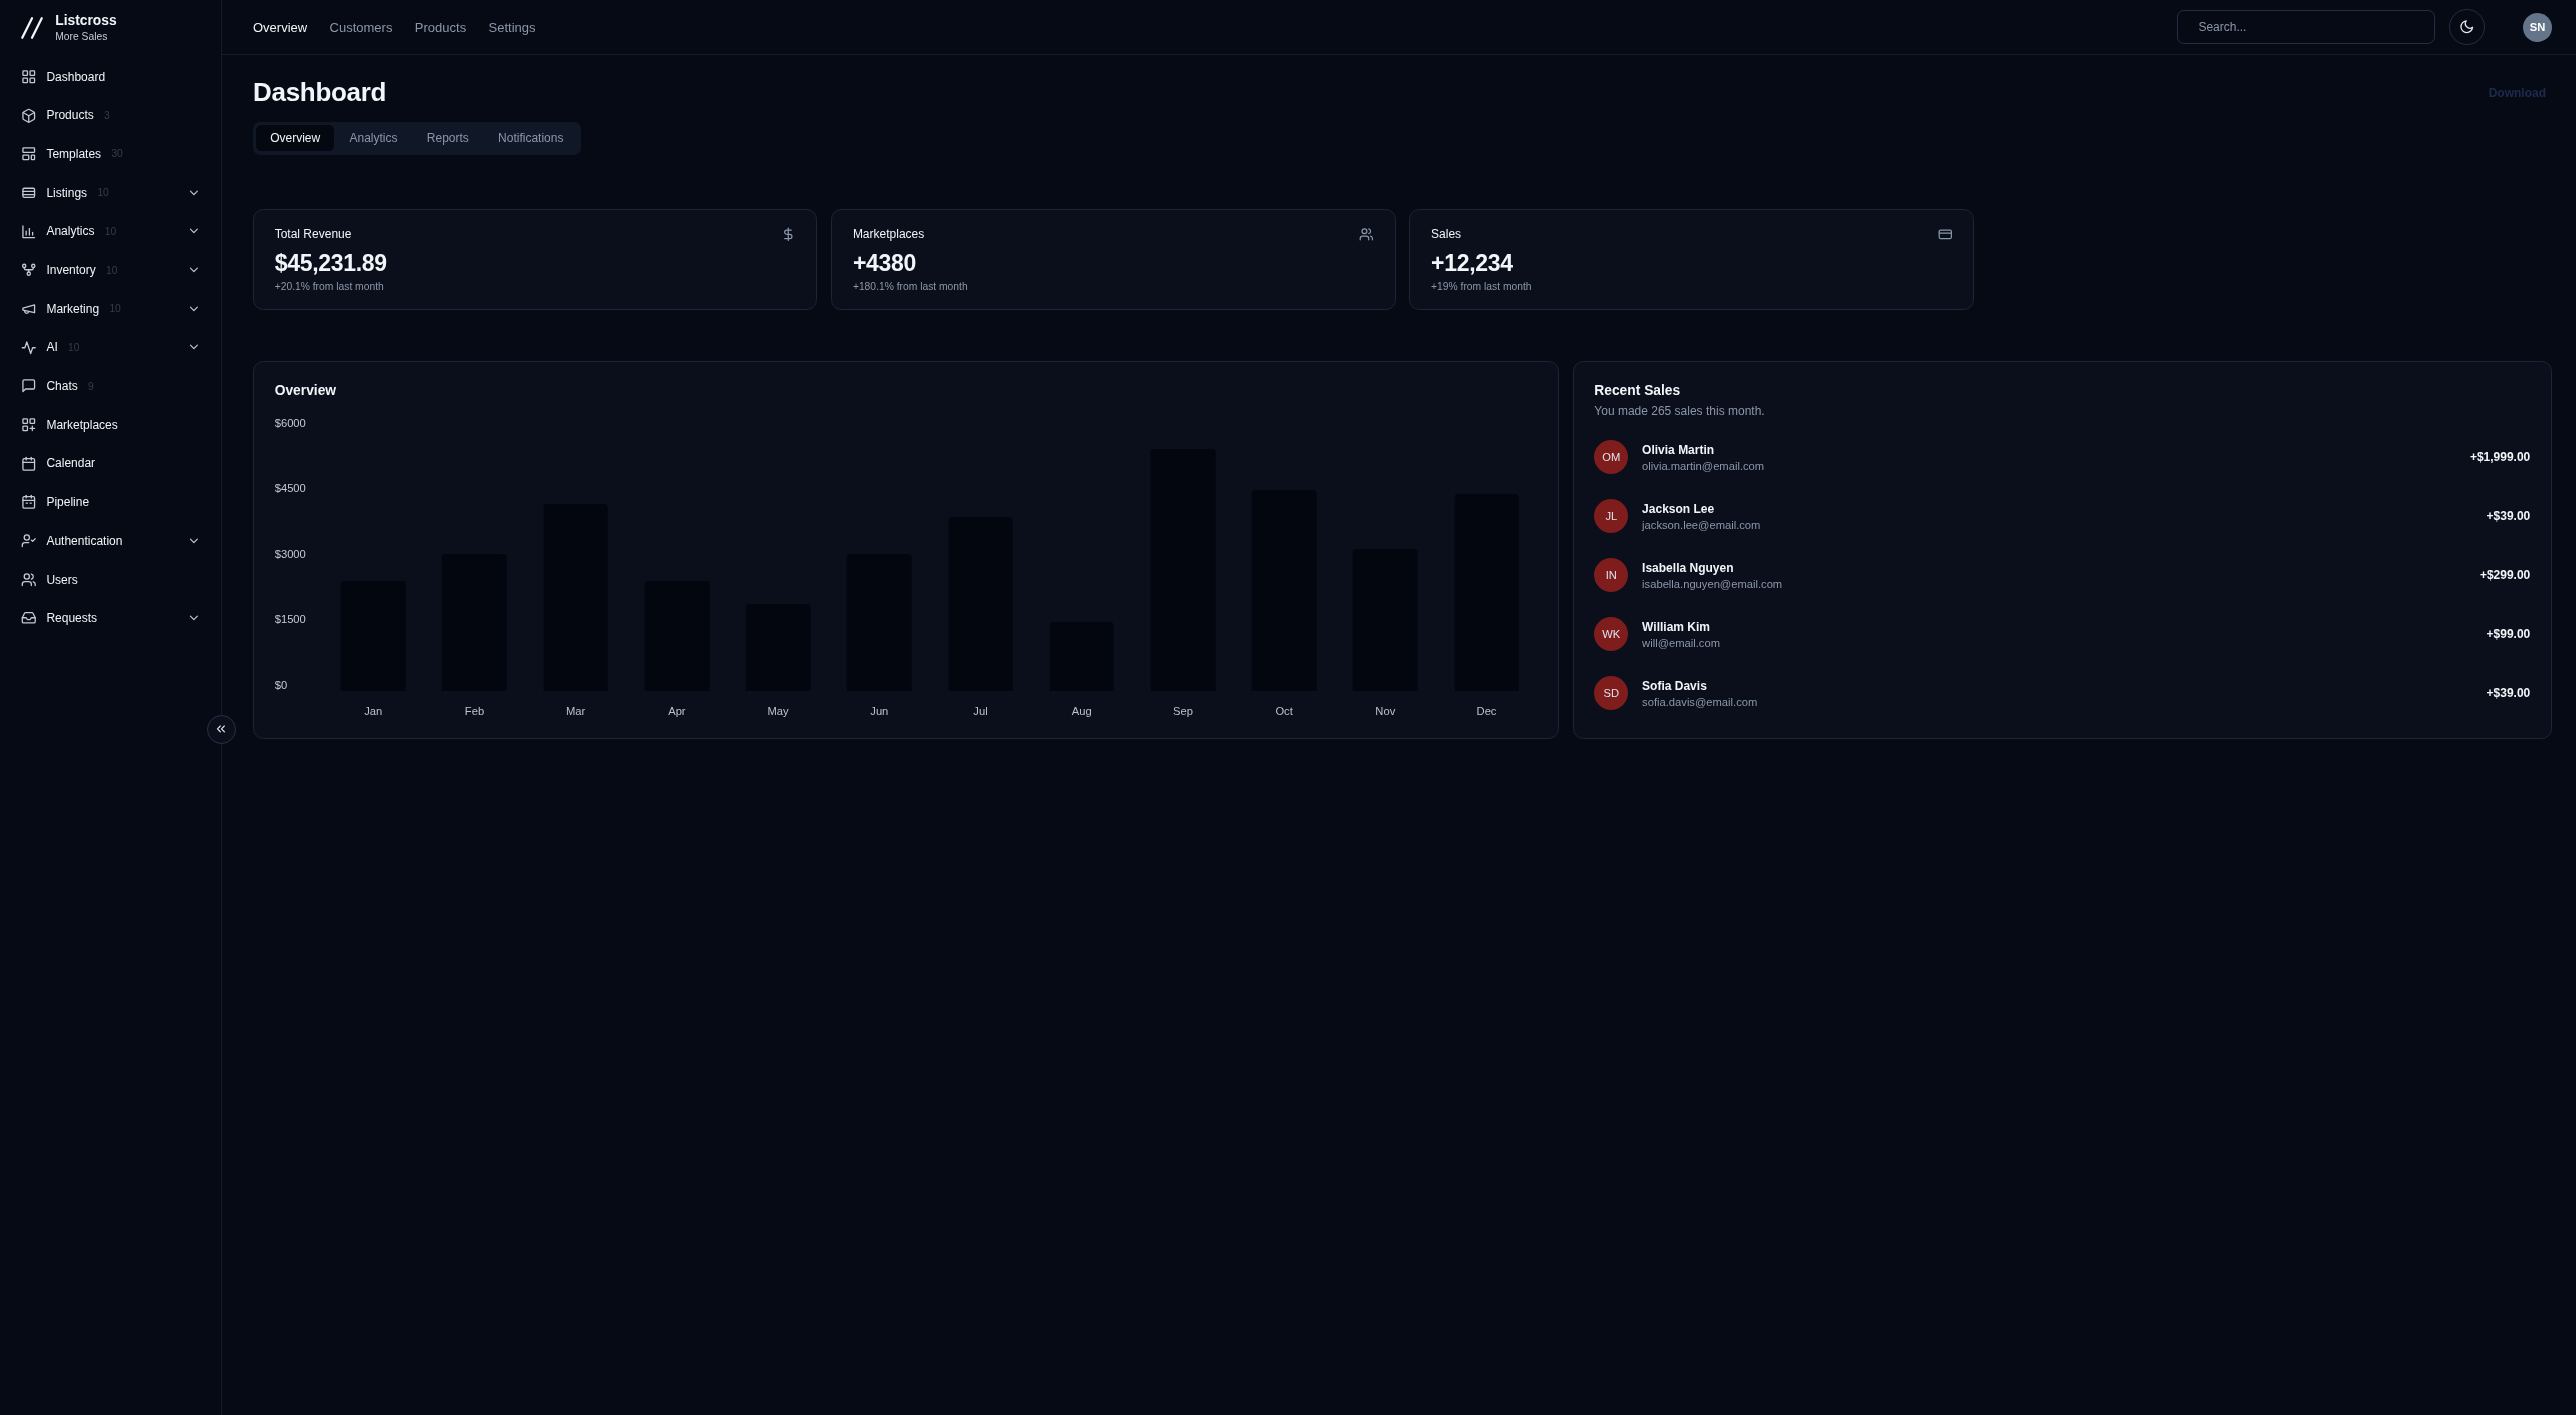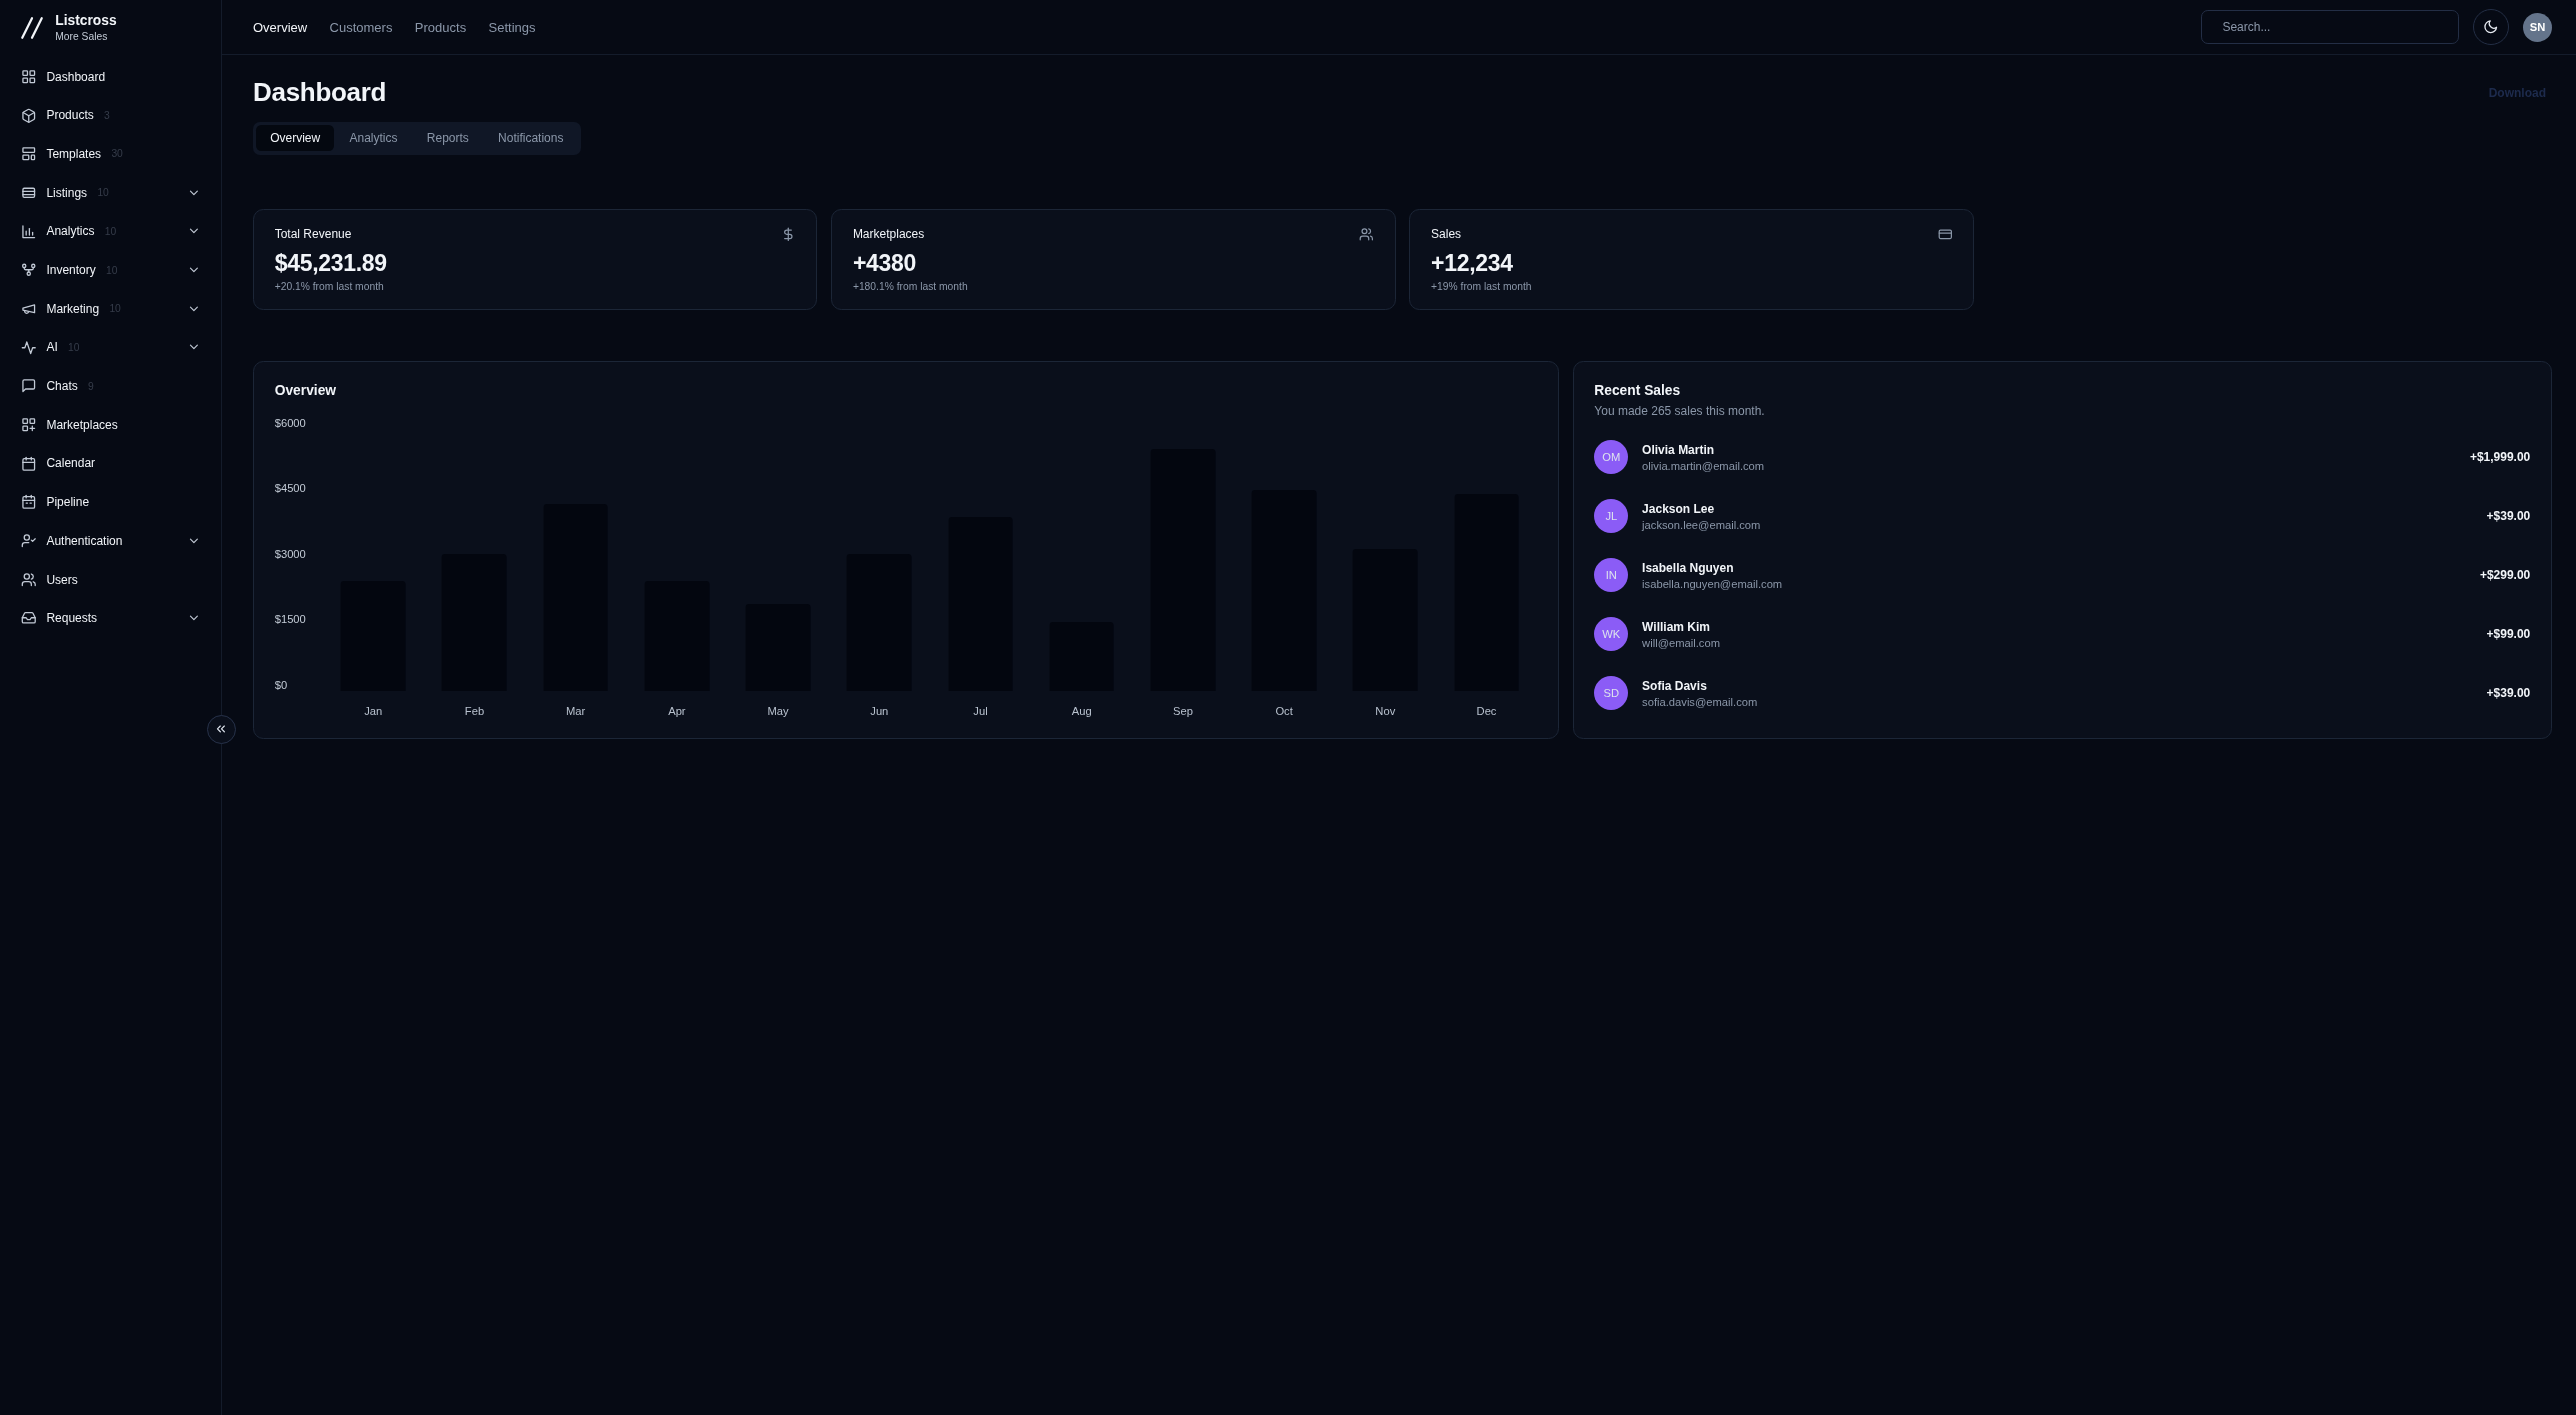--- a/index.html
+++ b/index.html
@@ -49,21 +49,21 @@
   .top-link{color:var(--muted);font-size:13px;font-weight:500;text-decoration:none;cursor:pointer;}
   .top-link.active{color:var(--text);}
   .top-right{margin-left:auto;display:flex;align-items:center;gap:13.8px;}
   .search-input{width:258px;height:34px;background:transparent;border:0.9px solid #232e45;
     border-radius:6.9px;color:var(--text);padding:0 20px;font-size:12px;outline:none;font-family:inherit;}
   .search-input::placeholder{color:var(--muted);}
   .theme-btn{width:36px;height:36px;border-radius:50%;background:transparent;border:0.9px solid #232e45;
     color:#e6eaf1;display:flex;align-items:center;justify-content:center;cursor:pointer;padding:0;}
   .theme-btn svg{width:15.5px;height:15.5px;}
   .avatar-btn{width:29px;height:29px;border-radius:50%;background:#64748b;color:#fff;
-    display:flex;align-items:center;justify-content:center;font-size:11.2px;font-weight:600;cursor:pointer;}
+    display:flex;align-items:center;justify-content:center;font-size:11.2px;font-weight:600;cursor:pointer;margin-left:24px;}
 
   .content{flex:1;padding:10.3px 24px 24px 31px;overflow:hidden;}
   .page-head{display:flex;align-items:center;justify-content:space-between;margin:12px 0 13.8px;}
   .page-title{font-size:26px;font-weight:700;letter-spacing:-0.3px;margin:0;}
   .download-btn{background:none;border:none;color:#1d2b4d;font-size:12px;font-weight:600;
     cursor:pointer;font-family:inherit;}
 
   .tabs{display:inline-flex;background:#101726;border-radius:6.9px;padding:3.4px;gap:1.7px;}
   .tab{border:none;background:transparent;color:var(--muted);font-size:12px;font-weight:500;
     padding:6px 13.8px;border-radius:5.2px;cursor:pointer;font-family:inherit;}
@@ -91,21 +91,21 @@
   .chart-col{flex:1;display:flex;flex-direction:column;}
   .bar-wrap{flex:1;position:relative;}
   .bar{position:absolute;bottom:0;left:50%;transform:translateX(-50%);width:64%;
     background:var(--bar);border-radius:3.4px 3.4px 0 0;}
   .x-label{height:26px;display:flex;align-items:flex-end;justify-content:center;
     font-size:11.2px;color:#b9c2cf;}
 
   .sales-list{margin-top:22.4px;}
   .sale-row{display:flex;align-items:center;gap:13.8px;margin-bottom:25px;}
   .sale-row:last-child{margin-bottom:0;}
-  .sale-avatar{width:34px;height:34px;border-radius:50%;background:#8b5cf6;color:#dde3ec;
+  .sale-avatar{width:34px;height:34px;border-radius:50%;background:#7f1d1d;color:#dde3ec;
     display:flex;align-items:center;justify-content:center;font-size:11.2px;font-weight:500;flex:0 0 34px;}
   .sale-name{font-size:12px;font-weight:600;}
   .sale-email{font-size:11.2px;color:var(--muted);margin-top:2.6px;}
   .sale-amount{margin-left:auto;font-size:12px;font-weight:600;}
 </style>
 </head>
 <body>
 
 <div class="app">
 

